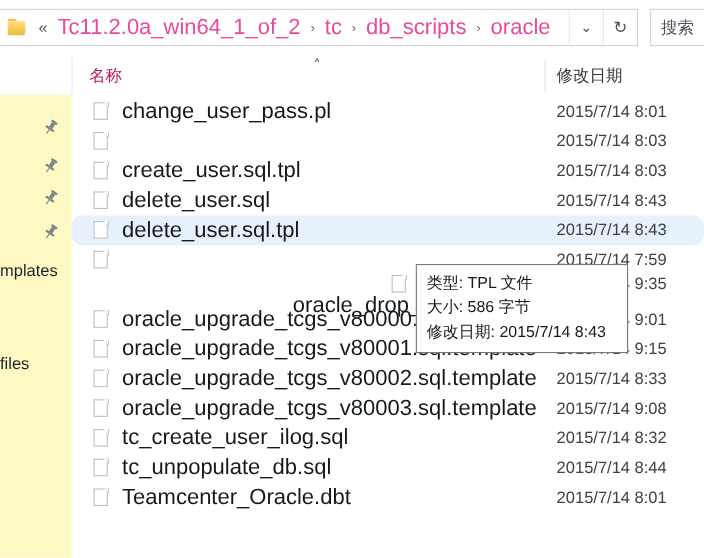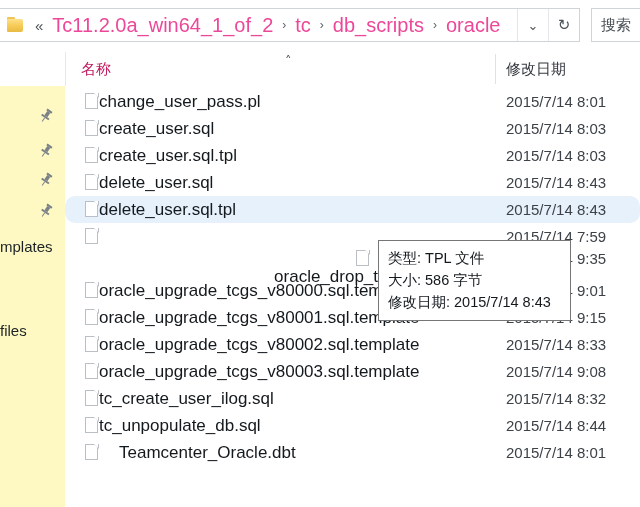--- a/index.html
+++ b/index.html
@@ -210,21 +210,22 @@
     border-top: 5px solid #b9bfc5;
   }
   .fileicon .foldw {
     position: absolute;
     right: 1px; top: 0px;
     width: 0; height: 0;
     border-left: 4px solid transparent;
     border-top: 4px solid #ffffff;
   }
   .fname {
-    font-size: 17px;
+    margin-left: 12px;
+    font-size: 20px;
     color: #14191d;
     white-space: nowrap;
   }
   .fdate {
     position: absolute;
     left: 441px;
     font-size: 15px;
     color: #3c4247;
     white-space: nowrap;
   }
@@ -338,21 +339,20 @@
       </div>
       <span class="fname">change_user_pass.pl</span>
       <span class="fdate">2015/7/14 8:01</span>
     </div>
     <div class="frow" style="top: 27px;">
       <div class="fileicon">
         <div class="pg"></div>
         <div class="fold"></div>
         <div class="foldw"></div>
       </div>
-      <span class="fname">create_user.sql</span>
       <span class="fdate">2015/7/14 8:03</span>
     </div>
     <div class="frow" style="top: 54px;">
       <div class="fileicon">
         <div class="pg"></div>
         <div class="fold"></div>
         <div class="foldw"></div>
       </div>
       <span class="fname">create_user.sql.tpl</span>
       <span class="fdate">2015/7/14 8:03</span>
@@ -439,21 +439,21 @@
     </div>
     <div class="frow" style="top: 324px;">
       <div class="fileicon">
         <div class="pg"></div>
         <div class="fold"></div>
         <div class="foldw"></div>
       </div>
       <span class="fname">tc_unpopulate_db.sql</span>
       <span class="fdate">2015/7/14 8:44</span>
     </div>
-    <div class="frow" style="top: 351px; gap: 20px;">
+    <div class="frow" style="top: 351px;">
       <div class="fileicon">
         <div class="pg"></div>
         <div class="fold"></div>
         <div class="foldw"></div>
       </div>
       <span class="fname">Teamcenter_Oracle.dbt</span>
       <span class="fdate">2015/7/14 8:01</span>
     </div>
   </div>
 

